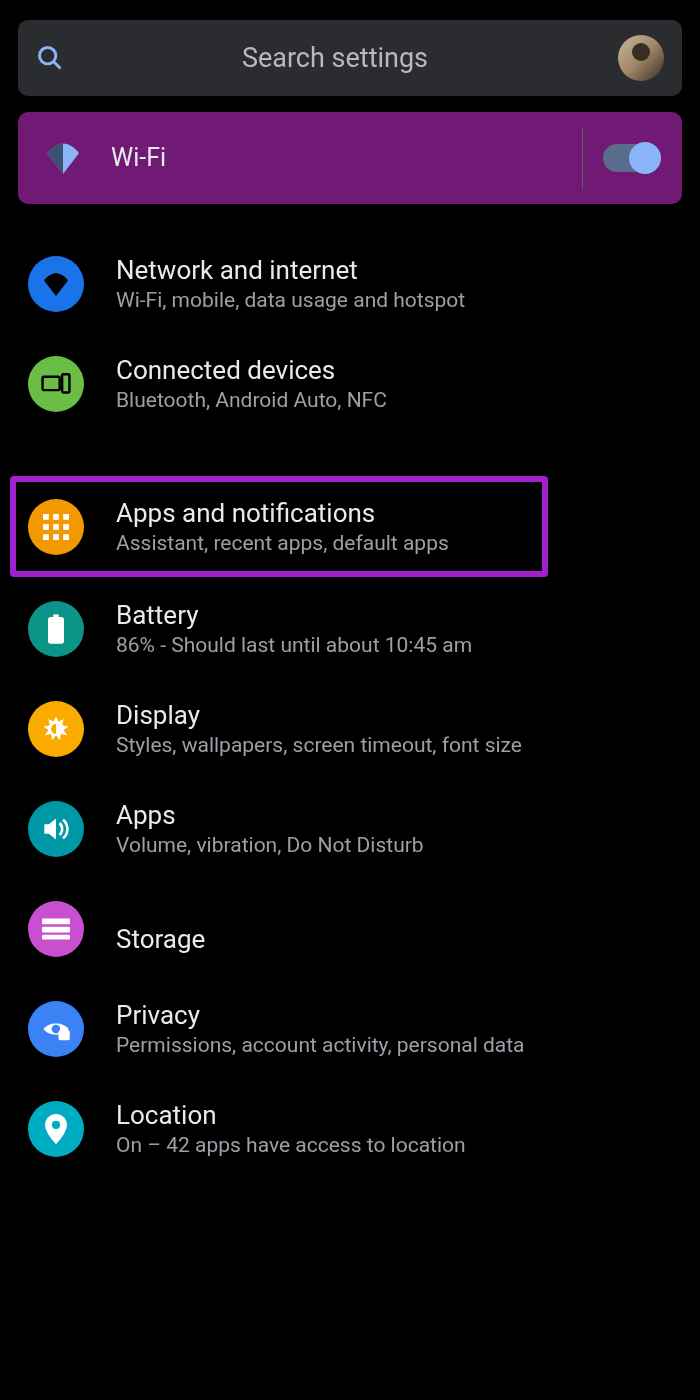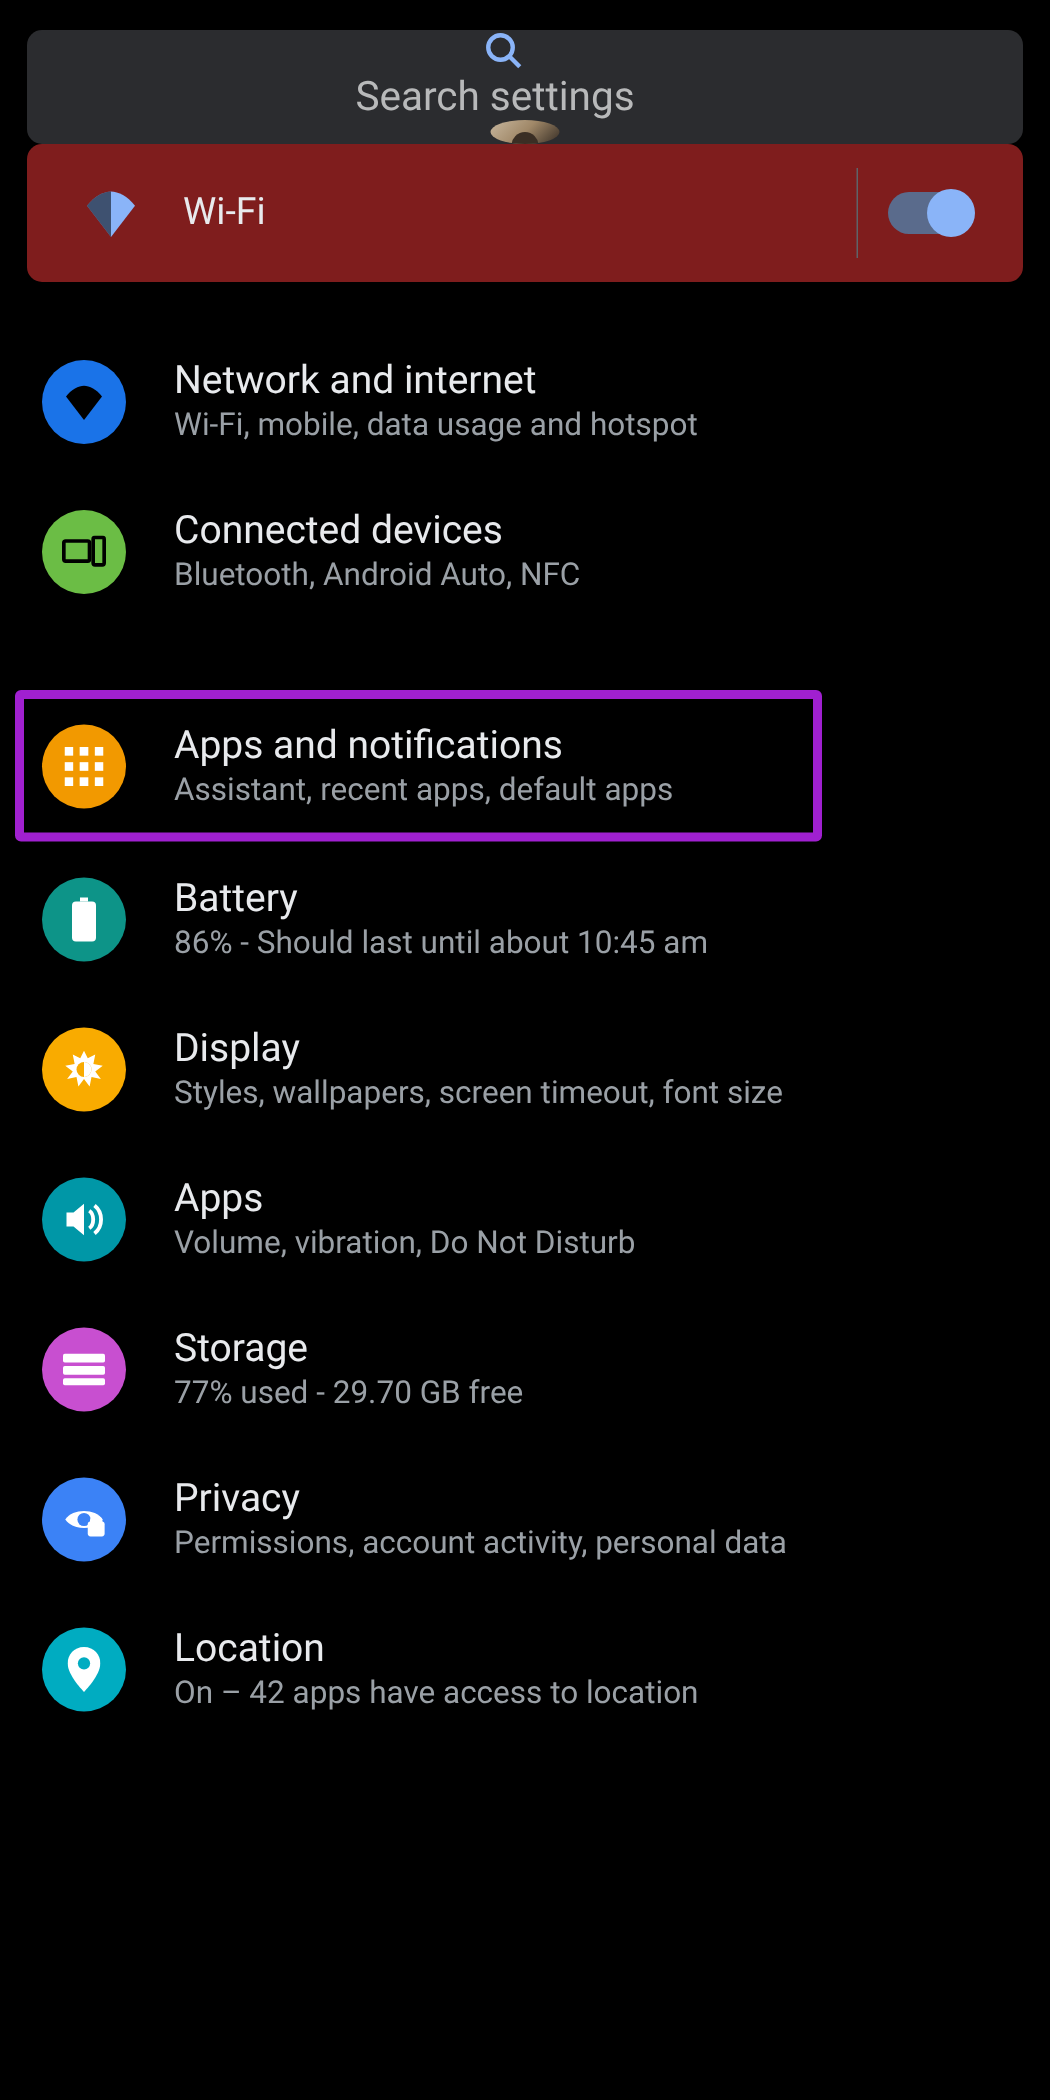--- a/index.html
+++ b/index.html
@@ -14,21 +14,21 @@
   .container {
     padding: 20px 18px;
   }
   .search-bar {
     background: #2b2c2f;
     border-radius: 10px;
     height: 76px;
     display: flex;
     align-items: center;
     padding: 0 18px;
-    flex-direction: column;
+    margin-bottom: 16px;
   }
   .search-bar .search-icon {
     color: #8ab4f8;
     margin-right: 28px;
   }
   .search-bar .placeholder {
     flex: 1;
     text-align: center;
     font-size: 27px;
     color: #b8b9ba;
@@ -48,23 +48,23 @@
   .avatar::after {
     content: '';
     position: absolute;
     width: 18px;
     height: 18px;
     background: #3a2e24;
     border-radius: 50%;
     top: 8px;
   }
   .quick-card {
-    background: #7f1d1d;
+    background: #701a75;
     border-radius: 10px;
-    padding: 16px 36px;
+    padding: 16px 25px;
     display: flex;
     align-items: center;
     margin-bottom: 28px;
   }
   .quick-card .wifi-icon {
     margin-right: 28px;
   }
   .quick-card .text {
     flex: 1;
   }
@@ -269,21 +269,20 @@
     <div class="setting-item">
       <div class="icon-circle c-purple">
         <svg width="28" height="24" viewBox="0 0 24 18" fill="#fff">
           <rect x="0" y="0" width="24" height="5" rx="1"></rect>
             <rect x="0" y="7" width="24" height="5" rx="1"></rect>
             <rect x="0" y="14" width="24" height="4" rx="1"></rect>
         </svg>
       </div>
       <div class="setting-text">
         <div class="title">Storage</div>
-        <div class="subtitle">77% used - 29.70 GB free</div>
       </div>
     </div>
 
     <div class="setting-item">
       <div class="icon-circle c-blue2">
         <svg width="30" height="28" viewBox="0 0 24 22" fill="#fff">
           <path d="M2 11 C6 5 18 5 22 11 C18 17 6 17 2 11 Z"></path>
             <circle cx="12" cy="11" r="3.5" fill="#3b82f6"></circle>
           <rect x="14" y="12" width="9" height="8" rx="1.5" fill="#fff"></rect>
             <rect x="16" y="10" width="5" height="4" rx="2" fill="none" stroke="#fff" stroke-width="1.8"></rect>

